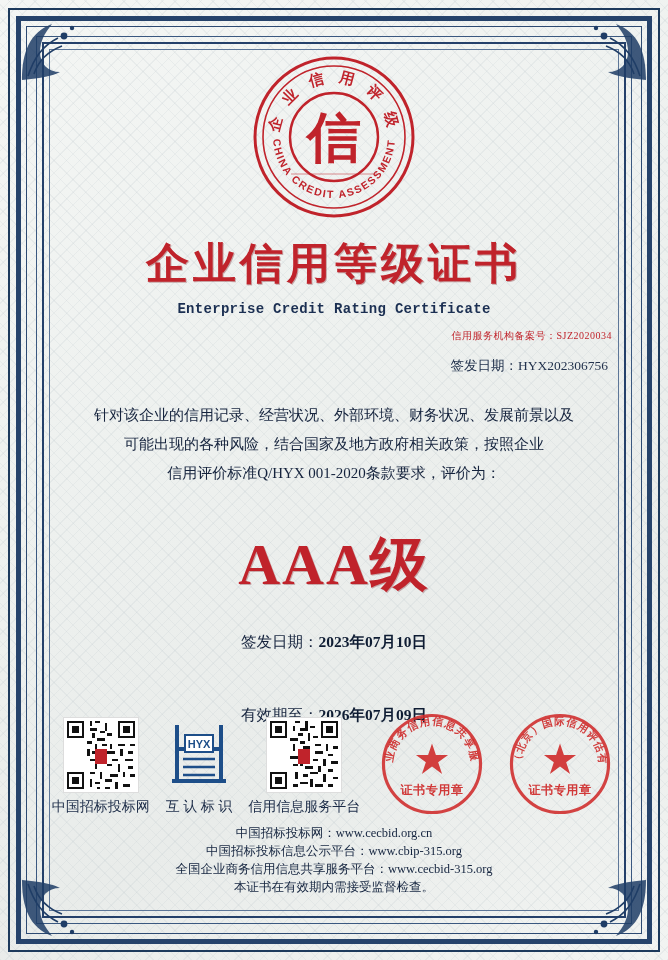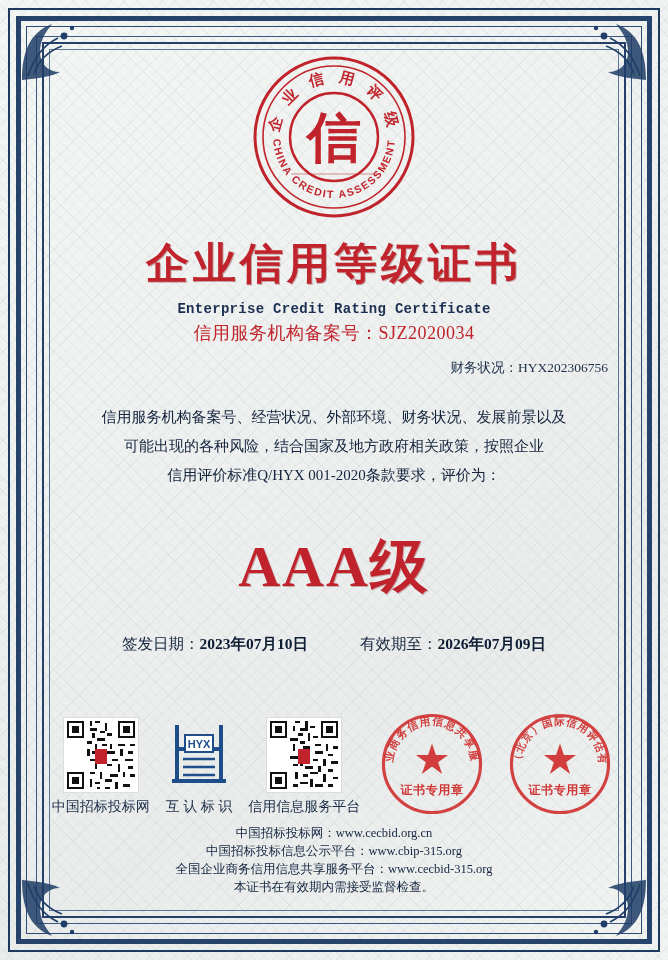--- a/index.html
+++ b/index.html
@@ -103,24 +103,25 @@
   }
   .title-en {
     margin-top: 8px;
     font-family: Liberation Mono, monospace;
     font-size: 14px;
     font-weight: bold;
     color: #1b2f52;
     letter-spacing: 0.3px;
   }
   .filing-no {
-    margin-top: 4px;
-    font-size: 18px;
+    margin-top: 12px;
+    font-size: 10px;
     color: #c0232b;
     letter-spacing: 0.5px;
+    text-align: right;
   }
   .cert-no {
     margin-top: 14px;
     text-align: right;
     font-size: 13.5px;
     color: #22324d;
     padding-right: 4px;
   }
 
   .company {
@@ -150,20 +151,21 @@
     text-shadow: 1px 1px 0 rgba(120,20,25,0.3);
   }
 
   .dates {
     margin-top: 28px;
     display: flex;
     justify-content: center;
     gap: 52px;
     font-size: 15.5px;
     color: #15233d;
+    flex-direction: column;
   }
   .dates .date-val { font-weight: bold; color: #0e1c33; }
 
   
   .bottom {
     position: absolute;
     left: 0; right: 0;
     bottom: 8px;
   }
   .badges {
@@ -269,25 +271,25 @@
           <textPath href="#arcBotText" startOffset="50%" text-anchor="middle">CHINA CREDIT ASSESSMENT</textPath>
         </text>
         <text x="83" y="102" text-anchor="middle" font-family="'Liberation Serif', serif" font-size="54" font-weight="bold" fill="#c0232b">信</text>
         <path d="M40 120 L126 120" stroke="#c0232b" stroke-width="1" opacity="0.5"></path>
       </svg>
     </div>
 
     <div class="title-cn">企业信用等级证书</div>
     <div class="title-en">Enterprise Credit Rating Certificate</div>
     <div class="filing-no">信用服务机构备案号：SJZ2020034</div>
-    <div class="cert-no">财务状况：HYX202306756</div>
+    <div class="cert-no">签发日期：HYX202306756</div>
 
 
     <div class="body-text">
-      <div>信用服务机构备案号、经营状况、外部环境、财务状况、发展前景以及</div>
+      <div>针对该企业的信用记录、经营状况、外部环境、财务状况、发展前景以及</div>
       <div class="body-line-2">可能出现的各种风险，结合国家及地方政府相关政策，按照企业</div>
       <div>信用评价标准Q/HYX 001-2020条款要求，评价为：</div>
     </div>
 
     <div class="grade">AAA级</div>
 
     <div class="dates">
       <div>
         <span>签发日期：</span><span class="date-val">2023年07月10日</span>
       </div>

